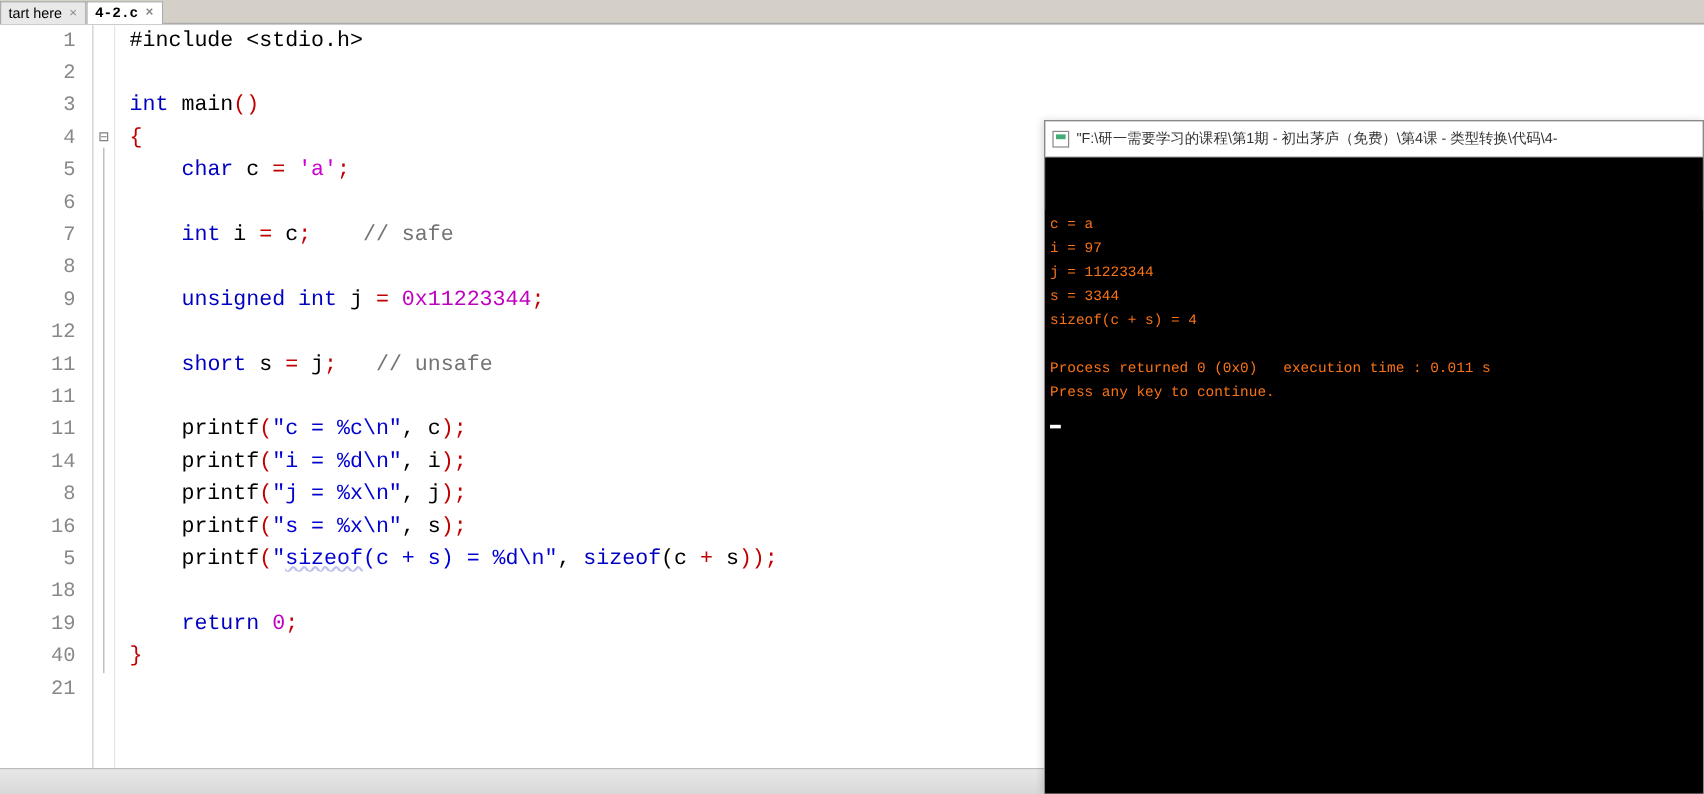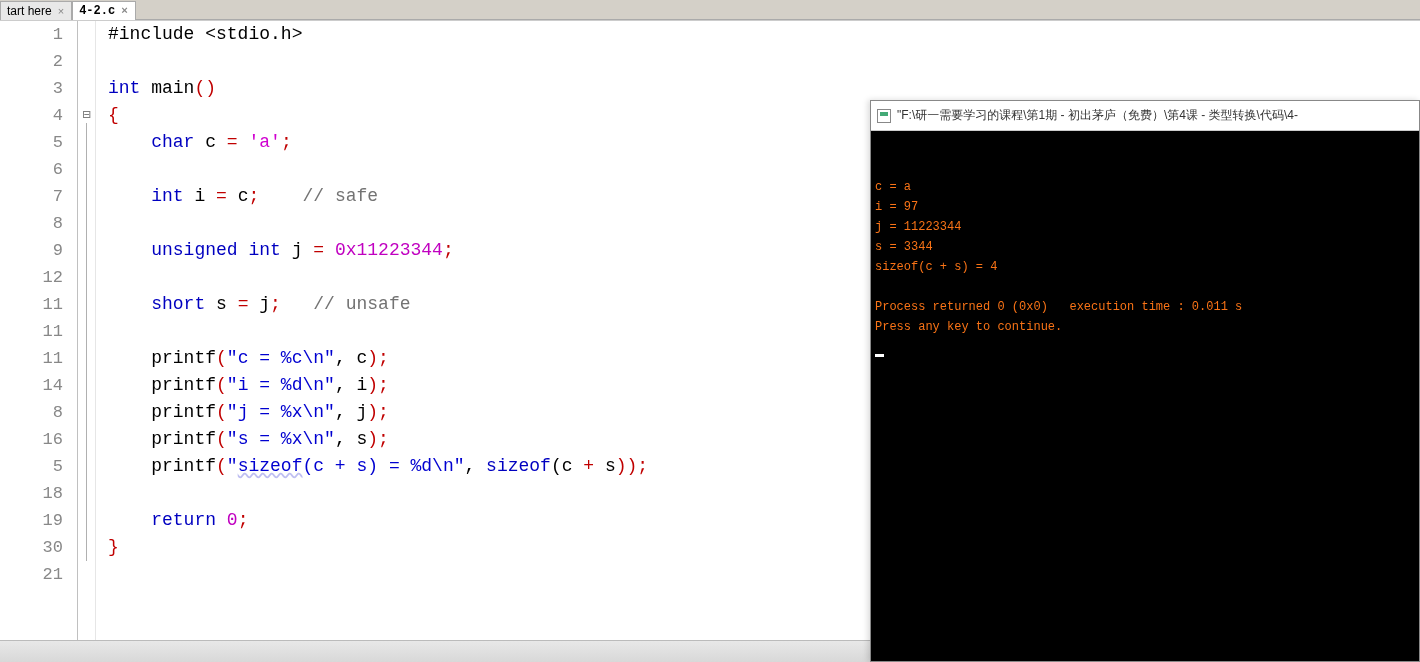--- a/index.html
+++ b/index.html
@@ -183,21 +183,21 @@
       <div>12</div>
       <div>11</div>
       <div>11</div>
       <div>11</div>
       <div>14</div>
       <div>8</div>
       <div>16</div>
       <div>5</div>
       <div>18</div>
       <div>19</div>
-      <div>30</div>
+      <div>40</div>
       <div>21</div>
     </div>
   <div class="fold-col" id="foldcol">
       <div class="fold-mark"></div>
       <div class="fold-mark"></div>
       <div class="fold-mark"></div>
       <div class="fold-mark">⊟</div>
       <div class="fold-mark"></div>
       <div class="fold-mark"></div>
       <div class="fold-mark"></div>

